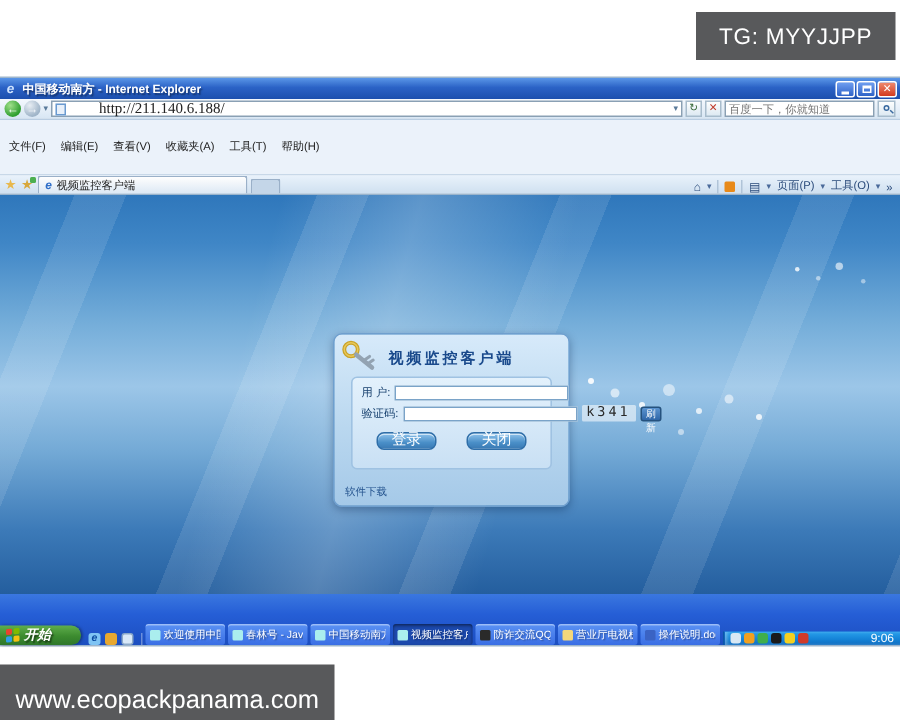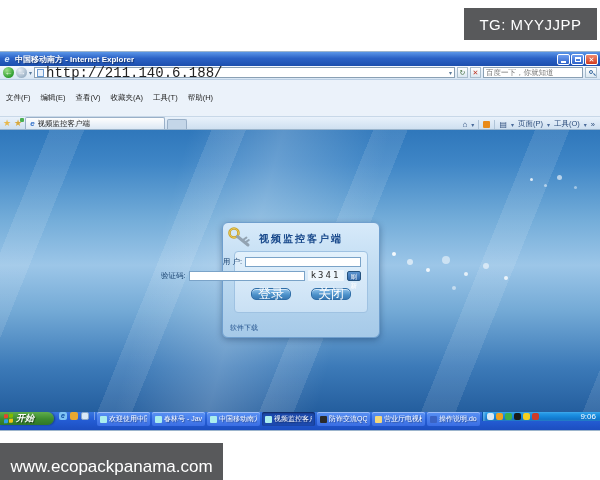--- a/index.html
+++ b/index.html
@@ -29,21 +29,21 @@
   .winbtn .minbar { display:block; width:5px; height:2px; background:#fff; margin:6px auto 0; }
   .winbtn .maxbox { display:block; width:6px; height:5px; border:1px solid #fff; border-top-width:2px; margin:2px auto 0; }
 
   
   .navrow { height:14px; background:linear-gradient(180deg,#f4f8fd,#d8e6f4); display:flex; align-items:center; gap:2px; padding:0 3px; border-bottom:1px solid #b9cde2; }
   .navball { width:11px; height:11px; border-radius:50%; color:#fff; font-size:8px; line-height:11px; text-align:center; }
   .navball.back { background:radial-gradient(circle at 35% 30%,#9fe08a,#2f9e2f 70%); }
   .navball.fwd { background:radial-gradient(circle at 35% 30%,#e8eef4,#9fb4c8 70%); color:#f4f8fb; }
   .addr { flex:1; height:11px; background:#fff; border:1px solid #8aa0b4; display:flex; align-items:center; padding:0 2px; gap:2px; }
   .addr .doc-ico { width:7px; height:8px; background:#e8f0fa; border:1px solid #6a9ad0; }
-  .addr input { flex:1; border:0; outline:0; font-size:14px; color:#222; font-family:Liberation Mono, monospace; background:transparent; }
+  .addr input { flex:1; border:0; outline:0; font-size:10px; color:#222; font-family:Liberation Serif, serif; background:transparent;margin-left:20px; }
   .smallbtn { height:11px; min-width:11px; border:1px solid #a8bccc; background:linear-gradient(180deg,#fdfefe,#dde9f2);
               font-size:7px; line-height:9px; text-align:center; color:#3a6a3a; }
   .smallbtn.stop { color:#c03a2a; }
   .searchbox { width:100px; height:11px; background:#fff; border:1px solid #8aa0b4; display:flex; align-items:center; padding:0 2px; }
   .searchbox input { flex:1; border:0; outline:0; font-size:7.5px; color:#999; background:transparent; font-family:"Liberation Sans",sans-serif; }
   .mag { width:12px; height:11px; border:1px solid #a8bccc; background:linear-gradient(180deg,#fdfefe,#dde9f2); position:relative; }
   .mag i { position:absolute; left:3px; top:2px; width:4px; height:4px; border:1px solid #3a6aa0; border-radius:50%; }
   .mag b { position:absolute; left:7px; top:6px; width:3px; height:1px; background:#3a6aa0; transform:rotate(45deg); }
 
   
@@ -81,42 +81,42 @@
     box-shadow: 14px 6px 0 0 rgba(255,255,255,.5), 28px -2px 0 1px rgba(255,255,255,.6), 44px 8px 0 0 rgba(255,255,255,.45); }
 
   
   .login { position:absolute; left:222px; top:92px; width:158px; height:116px; border-radius:6px;
            background:linear-gradient(180deg,#d7eafa 0%,#b9d7ef 55%,#a5c9e8 100%);
            border:1px solid #6f9fce; box-shadow:0 2px 6px rgba(0,30,70,.35); }
   .login .key { position:absolute; left:4px; top:3px; }
   .login .l-title { text-align:center; margin-top:9px; font-size:10px; font-weight:bold; color:#1a4a8c; letter-spacing:2px; }
   .login .inner { position:absolute; left:11px; right:11px; top:28px; height:62px; border:1px solid #9fc2e2; border-radius:4px;
                   background:linear-gradient(180deg,#e3f1fc,#c9e0f4); padding:5px 6px 4px; display:flex; flex-direction:column; gap:3px; }
-  .frow { display:flex; align-items:center; gap:3px;justify-content:flex-end; }
+  .frow { display:flex; align-items:center; gap:3px; }
   .flabel { width:30px; text-align:right; font-size:7.5px; color:#17406e; white-space:nowrap; }
   .finput { flex:1; height:10px; border:1px solid #7aa3c8; background:#fff; font-size:8px; padding:0 2px; outline:0; font-family:"Liberation Sans",sans-serif; }
   .finput.small { flex:0 0 34px; }
   .captcha { flex:0 0 36px; height:11px; background:rgba(255,255,255,.55); border-radius:1px; color:#2a2a2a;
              font-family:"DejaVu Sans Mono",monospace; font-size:9px; line-height:11px; text-align:center; letter-spacing:2px; }
   .refresh-btn { height:10px; padding:0 3px; font-size:6.5px; line-height:9px; color:#fff; background:linear-gradient(180deg,#5b93cf,#2f66a8);
              border:1px solid #25527e; border-radius:2px; }
   .btnrow { display:flex; justify-content:center; gap:20px; margin-top:4px; }
-  .xpbtn { width:40px; height:12px; border-radius:5px; border:1px solid #2f6ea8; color:#fff; font-size:13px; line-height:10px; text-align:center;
+  .xpbtn { width:40px; height:12px; border-radius:5px; border:1px solid #2f6ea8; color:#fff; font-size:10px; line-height:10px; text-align:center;
            background:linear-gradient(180deg,#8fc3ec 0%,#4a8fc8 60%,#3a7ab4 100%); box-shadow:inset 0 1px 0 rgba(255,255,255,.6); }
   .dl-link { position:absolute; left:7px; bottom:4px; font-size:7px; color:#24538e; }
 
   
   .statusbar { height:12px; background:linear-gradient(180deg,#f6f4ea,#e8e4d4); border-top:1px solid #b8b4a4;
                display:flex; align-items:center; padding:0 4px; font-size:7.5px; color:#333; }
   .statusbar .sseg { margin-left:auto; display:flex; align-items:center; gap:6px; }
   .statusbar .sdiv { width:1px; height:8px; background:#c0bcac; }
   .statusbar .globe { width:8px; height:8px; border-radius:50%; border:1px solid #4a7ab0; background:radial-gradient(circle at 30% 30%,#cfe6fa,#6fa8dc); }
 
   
-  .taskbar { height:18px; background:linear-gradient(180deg,#3a77e0 0%,#255ed6 40%,#1c4ec0 100%); display:flex; align-items:flex-start; }
+  .taskbar { height:34px; background:linear-gradient(180deg,#3a77e0 0%,#255ed6 40%,#1c4ec0 100%); display:flex; align-items:flex-end; }
   .startbtn { width:54px; background:linear-gradient(180deg,#5fae4c 0%,#3c8b2f 55%,#2f772a 100%); border-radius:0 9px 9px 0;
               display:flex; align-items:center; gap:3px; padding:0 6px 0 4px; box-shadow:1px 0 2px rgba(0,0,0,.4); }
   .flag { width:9px; height:9px; transform:skewY(-6deg); display:grid; grid-template-columns:1fr 1fr; grid-template-rows:1fr 1fr; gap:1px; }
   .flag i { border-radius:1px; }
   .flag i:nth-child(1){background:#e8432f;} .flag i:nth-child(2){background:#7fba00;}
   .flag i:nth-child(3){background:#2e9fe8;} .flag i:nth-child(4){background:#f4c211;}
   .start-label { color:#fff; font-size:9px; font-weight:bold; font-style:italic; text-shadow:1px 1px 1px rgba(0,0,0,.5); }
   .quick { display:flex; align-items:center; gap:3px; padding:0 5px; border-right:1px solid rgba(255,255,255,.35); }
   .ql { width:8px; height:8px; border-radius:2px; }
   .ql.ie { background:#7fc4f4; color:#0a4aa0; font-size:7px; font-weight:bold; font-style:italic; line-height:8px; text-align:center; }

